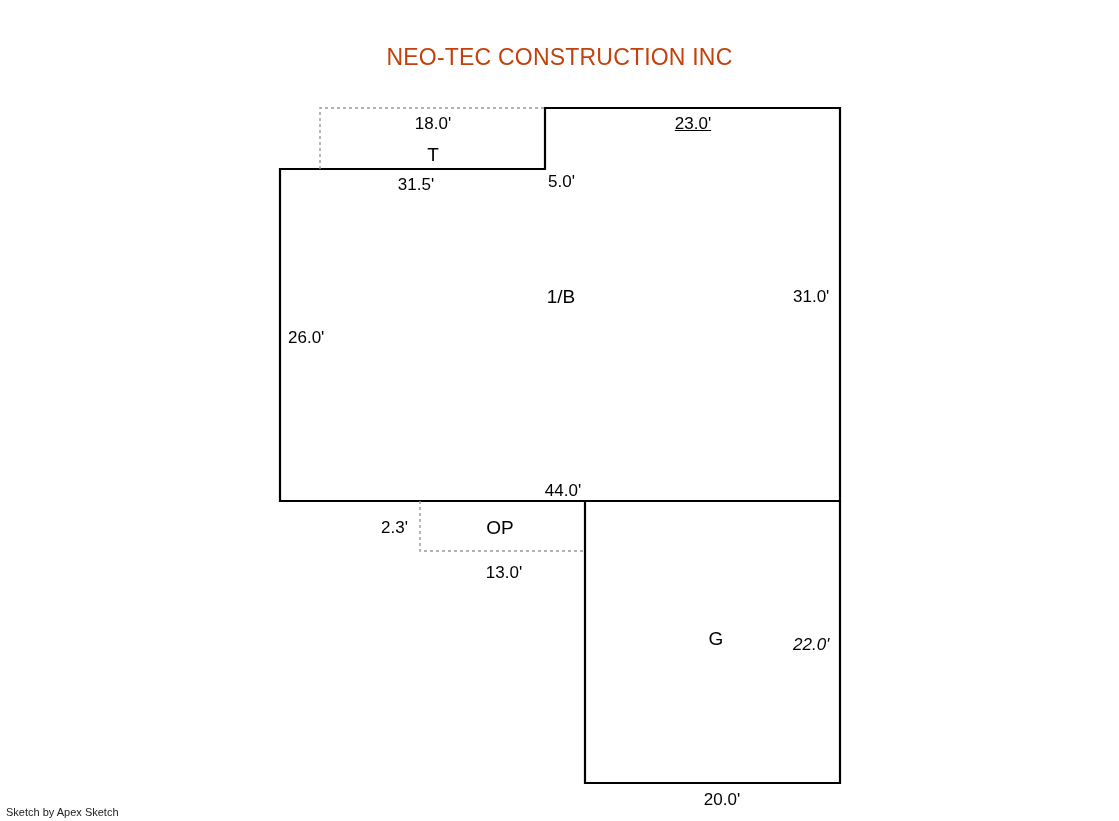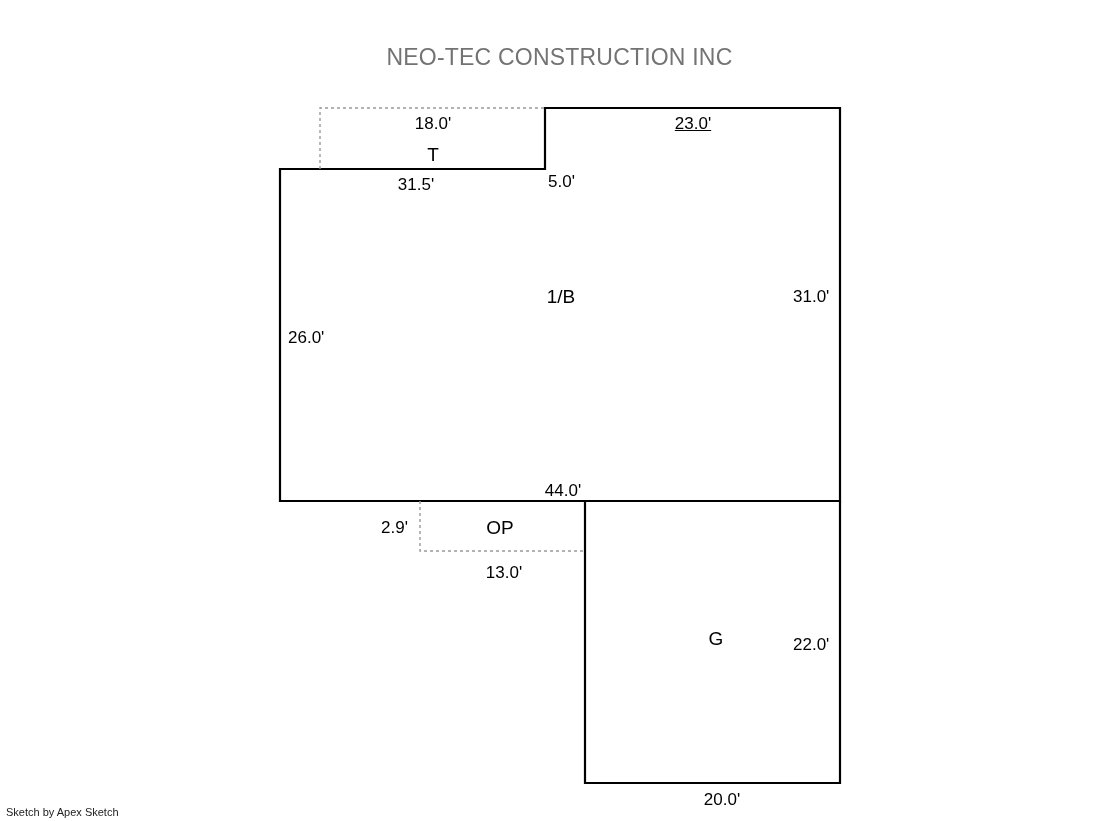--- a/index.html
+++ b/index.html
@@ -22,21 +22,21 @@
     height: 821px;
   }
   .title {
     position: absolute;
     left: 0;
     top: 44px;
     width: 1119px;
     text-align: center;
     font-size: 23px;
     letter-spacing: 0.2px;
-    color: #737373;
+    color: #c2410c;
   }
   .label {
     position: absolute;
     font-size: 17px;
     color: #000;
     white-space: nowrap;
   }
   .label.c {
     text-align: center;
     transform: translateX(-50%);
@@ -91,19 +91,19 @@
   <div class="room-name" style="left:500px; top:517px;text-align:center;">OP</div>
   <div class="room-name" style="left:716px; top:628px;">G</div>
 
   <div class="label c" style="left:433px; top:114px;">18.0'</div>
   <div class="label c" style="left:693px; top:114px;text-decoration:underline;">23.0'</div>
   <div class="label" style="left:548px; top:132px;margin-top:40px;">5.0'</div>
   <div class="label c" style="left:416px; top:175px;">31.5'</div>
   <div class="label" style="left:793px; top:287px;">31.0'</div>
   <div class="label" style="left:288px; top:328px;text-align:right;">26.0'</div>
   <div class="label c" style="left:563px; top:481px;">44.0'</div>
-  <div class="label" style="left:381px; top:518px;">2.9'</div>
+  <div class="label" style="left:381px; top:518px;">2.3'</div>
   <div class="label c" style="left:504px; top:563px;">13.0'</div>
-  <div class="label" style="left:793px; top:635px;">22.0'</div>
+  <div class="label" style="left:793px; top:635px;font-style:italic;">22.0'</div>
   <div class="label c" style="left:722px; top:790px;">20.0'</div>
 
   <div class="credit">Sketch by Apex Sketch</div>
 </div>
 
 </body></html>

